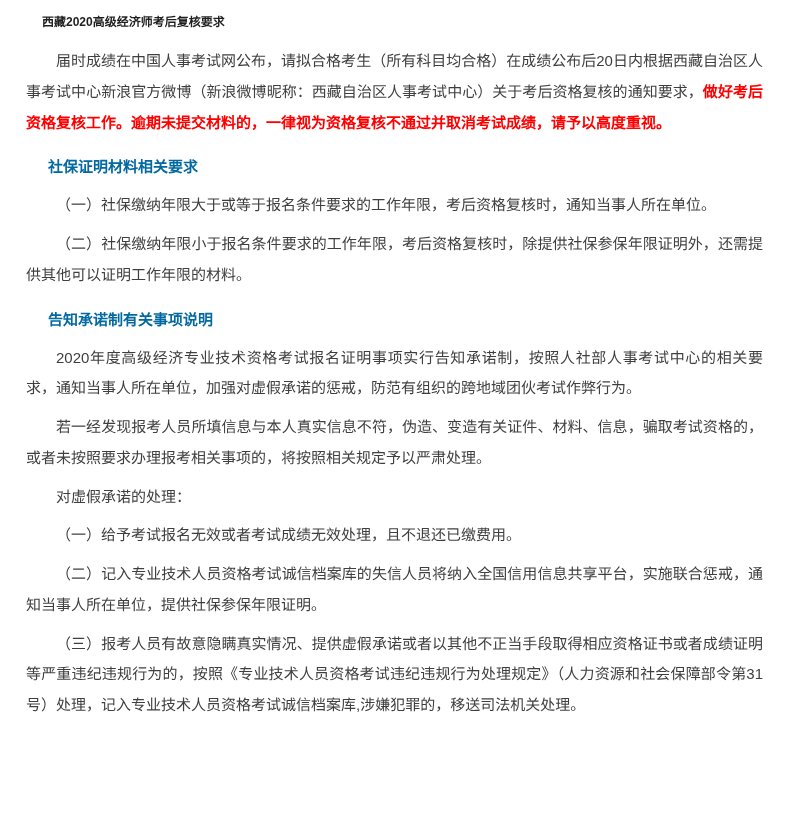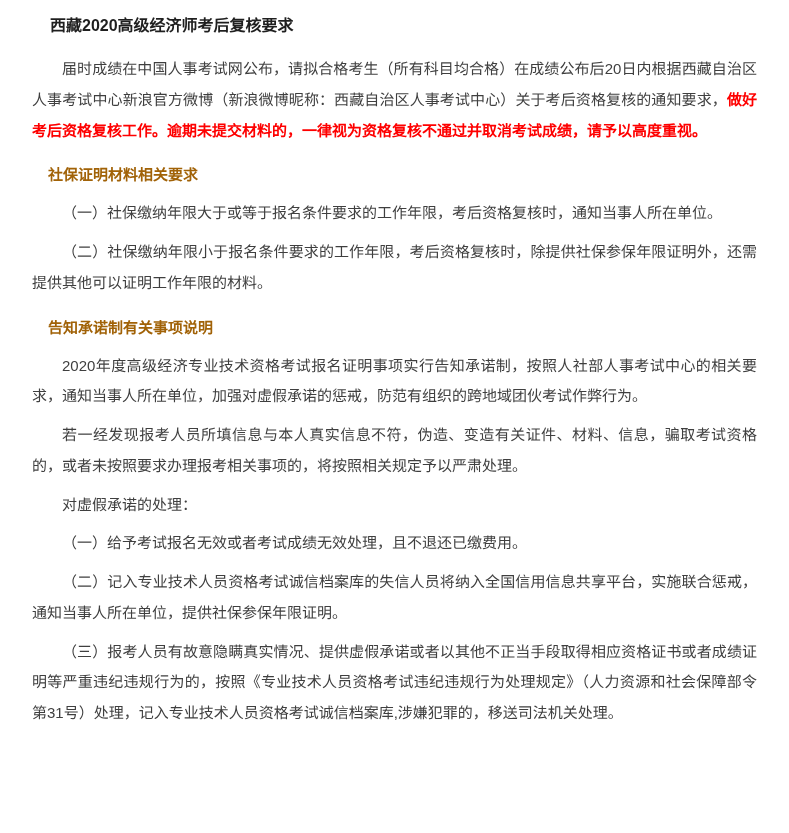--- a/index.html
+++ b/index.html
@@ -13,37 +13,37 @@
     min-height: 833px;
     margin: 0 auto;
     padding: 10px 18px 16px 18px;
     font-family: "Liberation Sans", "DejaVu Sans", sans-serif;
     font-size: 15px;
     line-height: 2.05;
     color: #3f3f3f;
     background: #ffffff;
   }
   .article h1 {
-    font-size: 16px;
+    font-size: 12px;
     font-weight: 700;
     color: #1f1f1f;
     margin: 0 0 12px 0;
     text-indent: 2em;
     line-height: 2;
   }
   .article h2 {
     font-size: 15px;
     font-weight: 700;
-    color: #a16207;
+    color: #0369a1;
     margin: 14px 0 6px 0;
     text-indent: 2em;
     line-height: 2;
   }
   .article p {
-    margin: 8px 14px;
+    margin: 8px 8px;
     text-indent: 2em;
     text-align: justify;
   }
   .highlight {
     color: #fe0000;
     font-weight: 700;
   }
 </style>
 </head>
 <body>

